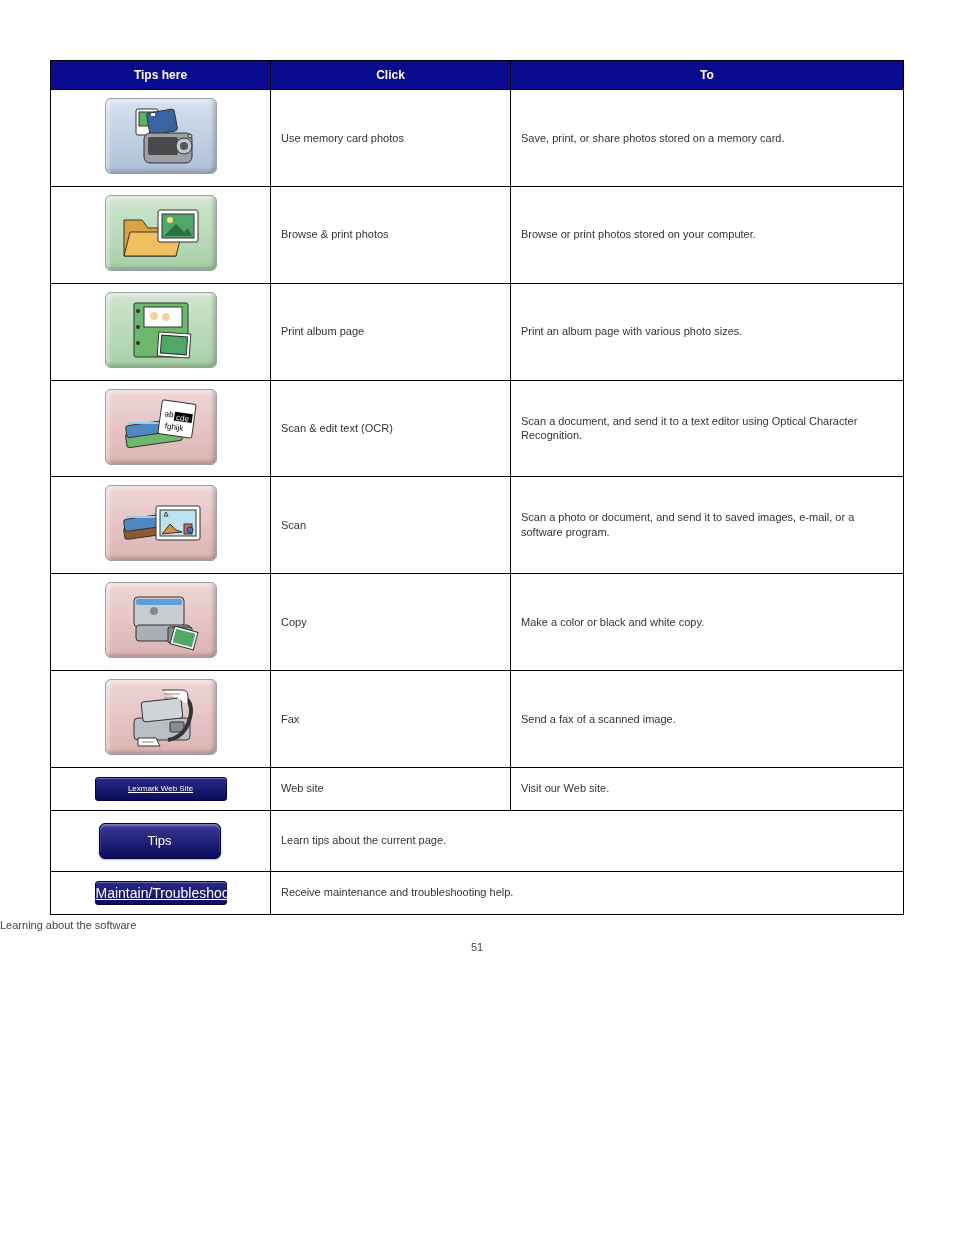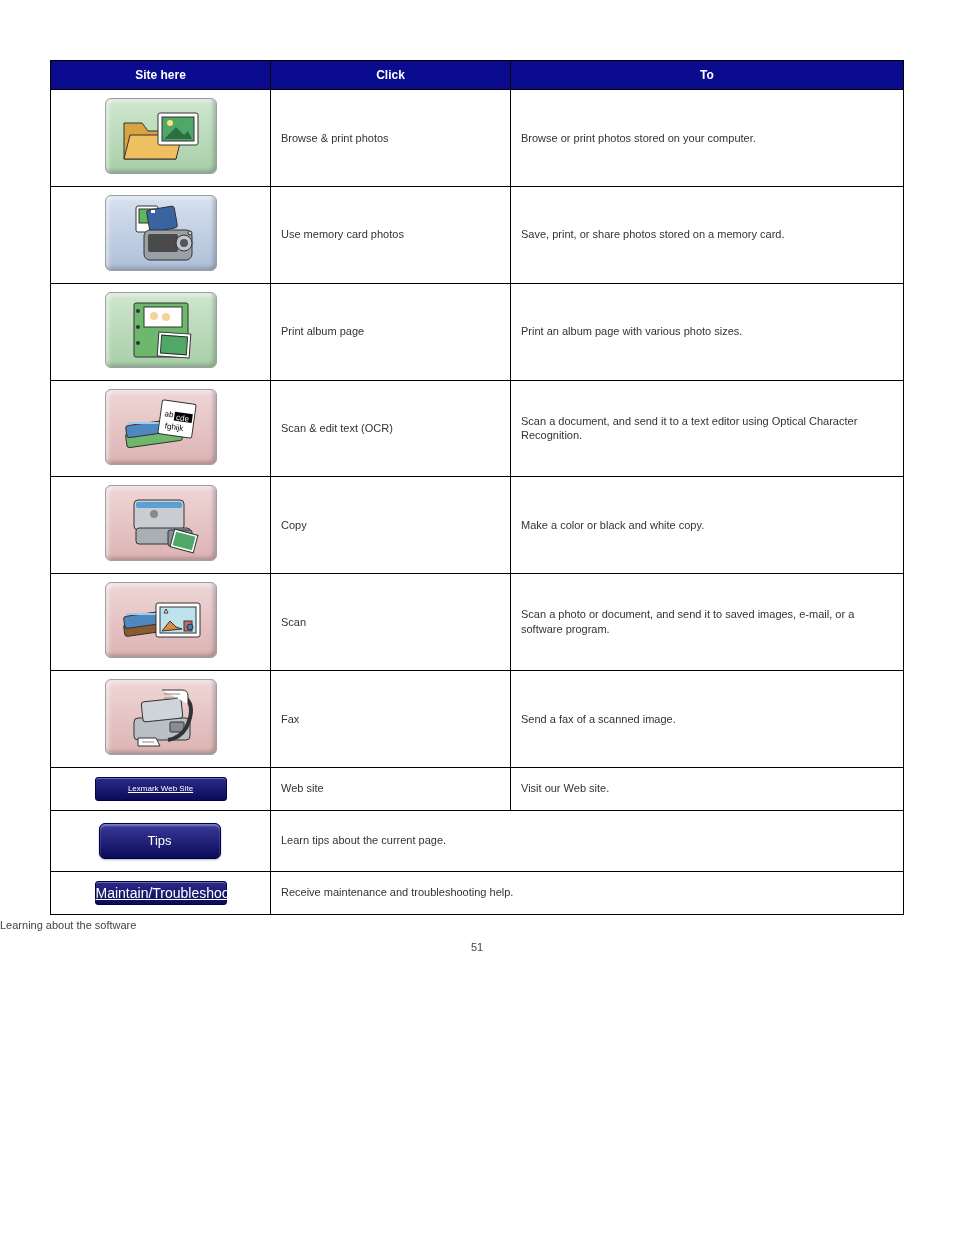--- a/index.html
+++ b/index.html
@@ -110,44 +110,27 @@
 <div class="page">
 
   <table class="feature-table">
     <colgroup>
       <col class="col-icon">
         <col class="col-name">
         <col class="col-desc">
     </colgroup>
     <thead>
       <tr>
-        <th>Site here</th>
+        <th>Tips here</th>
         <th>Click</th>
         <th>To</th>
       </tr>
     </thead>
     <tbody>
 
-
-      <tr>
-        <td class="icon-cell tall">
-          <div class="tile green">
-            <svg viewBox="0 0 110 74" class="icon-svg">
-              <path d="M18,24 h18 l6,8 h28 v28 h-52 z" fill="#d7a441" stroke="#333"></path>
-              <path d="M18,60 l6,-24 h52 l-6,24 z" fill="#f0c060" stroke="#333"></path>
-              <rect x="52" y="14" width="40" height="32" rx="2" fill="#ffffff" stroke="#333"></rect>
-              <rect x="56" y="18" width="32" height="24" fill="#4fa868" stroke="#333"></rect>
-              <polygon points="58,40 70,28 78,36 82,32 86,40" fill="#2f6e42"></polygon>
-              <circle cx="64" cy="24" r="3" fill="#ffe07a"></circle>
-            </svg>
-          </div>
-        </td>
-        <td class="name-cell tall">Browse &amp; print photos</td>
-        <td class="desc-cell tall">Browse or print photos stored on your computer.</td>
-      </tr>
 
       <tr>
         <td class="icon-cell tall">
           <div class="tile blue">
             <svg viewBox="0 0 110 74" class="icon-svg">
               <rect x="30" y="10" width="22" height="26" rx="2" fill="#ffffff" stroke="#333"></rect>
               <rect x="33" y="13" width="16" height="14" fill="#5fb45f" stroke="#333"></rect>
               <rect x="42" y="12" width="28" height="22" rx="3" fill="#3a64a0" stroke="#333" transform="rotate(-10 56 23)"></rect>
               <rect x="45" y="14" width="4" height="3" fill="#fff"></rect>
               <rect x="38" y="34" width="48" height="30" rx="6" fill="#9aa0a6" stroke="#333"></rect>
@@ -159,20 +142,37 @@
           </div>
         </td>
         <td class="name-cell tall">Use memory card photos</td>
         <td class="desc-cell tall">Save, print, or share photos stored on a memory card.</td>
       </tr>
 
       <tr>
         <td class="icon-cell tall">
           <div class="tile green">
             <svg viewBox="0 0 110 74" class="icon-svg">
+              <path d="M18,24 h18 l6,8 h28 v28 h-52 z" fill="#d7a441" stroke="#333"></path>
+              <path d="M18,60 l6,-24 h52 l-6,24 z" fill="#f0c060" stroke="#333"></path>
+              <rect x="52" y="14" width="40" height="32" rx="2" fill="#ffffff" stroke="#333"></rect>
+              <rect x="56" y="18" width="32" height="24" fill="#4fa868" stroke="#333"></rect>
+              <polygon points="58,40 70,28 78,36 82,32 86,40" fill="#2f6e42"></polygon>
+              <circle cx="64" cy="24" r="3" fill="#ffe07a"></circle>
+            </svg>
+          </div>
+        </td>
+        <td class="name-cell tall">Browse &amp; print photos</td>
+        <td class="desc-cell tall">Browse or print photos stored on your computer.</td>
+      </tr>
+
+      <tr>
+        <td class="icon-cell tall">
+          <div class="tile green">
+            <svg viewBox="0 0 110 74" class="icon-svg">
               <rect x="28" y="10" width="54" height="54" rx="2" fill="#6db86d" stroke="#333"></rect>
               <circle cx="32" cy="18" r="2" fill="#333"></circle>
               <circle cx="32" cy="34" r="2" fill="#333"></circle>
               <circle cx="32" cy="50" r="2" fill="#333"></circle>
               <rect x="38" y="14" width="38" height="20" fill="#ffffff" stroke="#333"></rect>
               <circle cx="48" cy="23" r="4" fill="#f4d29a"></circle>
               <circle cx="60" cy="24" r="4" fill="#f4d29a"></circle>
               <rect x="52" y="40" width="32" height="24" fill="#ffffff" stroke="#333" transform="rotate(4 68 52)"></rect>
               <rect x="55" y="43" width="26" height="18" fill="#4fa868" stroke="#333" transform="rotate(4 68 52)"></rect>
             </svg>
@@ -198,58 +198,58 @@
           </div>
         </td>
         <td class="name-cell tall">Scan &amp; edit text (OCR)</td>
         <td class="desc-cell tall">Scan a document, and send it to a text editor using Optical Character Recognition.</td>
       </tr>
 
       <tr>
         <td class="icon-cell tall">
           <div class="tile pink">
             <svg viewBox="0 0 110 74" class="icon-svg">
-              <rect x="28" y="14" width="50" height="30" rx="4" fill="#c9cdd2" stroke="#333"></rect>
-              <rect x="30" y="16" width="46" height="6" rx="2" fill="#5a9fd6"></rect>
-              <rect x="30" y="42" width="54" height="16" rx="3" fill="#a9afb5" stroke="#333"></rect>
-              <rect x="62" y="44" width="24" height="16" rx="2" fill="#888d93" stroke="#333"></rect>
-              <rect x="66" y="46" width="24" height="18" fill="#ffffff" stroke="#333" transform="rotate(15 78 55)"></rect>
-              <rect x="68" y="48" width="20" height="14" fill="#4fa868" transform="rotate(15 78 55)"></rect>
-              <circle cx="48" cy="28" r="4" fill="#888"></circle>
-            </svg>
-          </div>
-        </td>
-        <td class="name-cell tall">Copy</td>
-        <td class="desc-cell tall">Make a color or black and white copy.</td>
-      </tr>
-
-      <tr>
-        <td class="icon-cell tall">
-          <div class="tile pink">
-            <svg viewBox="0 0 110 74" class="icon-svg">
               <rect x="18" y="38" width="52" height="12" rx="3" fill="#8a5a30" stroke="#333" transform="rotate(-8 44 44)"></rect>
               <rect x="18" y="30" width="52" height="12" rx="3" fill="#4f88c0" stroke="#333" transform="rotate(-8 44 36)"></rect>
               <rect x="20" y="30" width="46" height="2" fill="#9ecbe8"></rect>
               <rect x="50" y="20" width="44" height="34" rx="2" fill="#ffffff" stroke="#333"></rect>
               <rect x="54" y="24" width="36" height="26" fill="#bde3ef" stroke="#333"></rect>
               <polygon points="56,48 64,38 70,44 76,46" fill="#e08b3a" stroke="#333"></polygon>
               <rect x="78" y="38" width="8" height="10" fill="#c96b6b" stroke="#333"></rect>
               <polygon points="58,30 60,26 62,30" fill="#ffffff" stroke="#333"></polygon>
               <circle cx="84" cy="44" r="3" fill="#4477aa" stroke="#333"></circle>
             </svg>
           </div>
         </td>
         <td class="name-cell tall">Scan</td>
         <td class="desc-cell tall">Scan a photo or document, and send it to saved images, e-mail, or a software program.</td>
       </tr>
 
       <tr>
         <td class="icon-cell tall">
           <div class="tile pink">
             <svg viewBox="0 0 110 74" class="icon-svg">
+              <rect x="28" y="14" width="50" height="30" rx="4" fill="#c9cdd2" stroke="#333"></rect>
+              <rect x="30" y="16" width="46" height="6" rx="2" fill="#5a9fd6"></rect>
+              <rect x="30" y="42" width="54" height="16" rx="3" fill="#a9afb5" stroke="#333"></rect>
+              <rect x="62" y="44" width="24" height="16" rx="2" fill="#888d93" stroke="#333"></rect>
+              <rect x="66" y="46" width="24" height="18" fill="#ffffff" stroke="#333" transform="rotate(15 78 55)"></rect>
+              <rect x="68" y="48" width="20" height="14" fill="#4fa868" transform="rotate(15 78 55)"></rect>
+              <circle cx="48" cy="28" r="4" fill="#888"></circle>
+            </svg>
+          </div>
+        </td>
+        <td class="name-cell tall">Copy</td>
+        <td class="desc-cell tall">Make a color or black and white copy.</td>
+      </tr>
+
+      <tr>
+        <td class="icon-cell tall">
+          <div class="tile pink">
+            <svg viewBox="0 0 110 74" class="icon-svg">
               <rect x="28" y="38" width="56" height="22" rx="4" fill="#b9bfc5" stroke="#333"></rect>
               <rect x="36" y="20" width="40" height="20" rx="3" fill="#cfd4d9" stroke="#333" transform="rotate(-6 56 30)"></rect>
               <rect x="64" y="42" width="14" height="10" rx="1" fill="#888d93" stroke="#333"></rect>
               <path d="M80,18 q10,10 0,30 q-6,10 -18,12" fill="none" stroke="#333" stroke-width="4"></path>
               <path d="M56,10 h20 q6,0 6,6 v8" fill="#ffffff" stroke="#333"></path>
               <line x1="58" y1="14" x2="74" y2="14" stroke="#888"></line>
               <line x1="58" y1="18" x2="72" y2="18" stroke="#888"></line>
               <path d="M32,58 h18 l4,8 h-22 z" fill="#ffffff" stroke="#333"></path>
               <line x1="36" y1="62" x2="48" y2="62" stroke="#888"></line>
             </svg>

